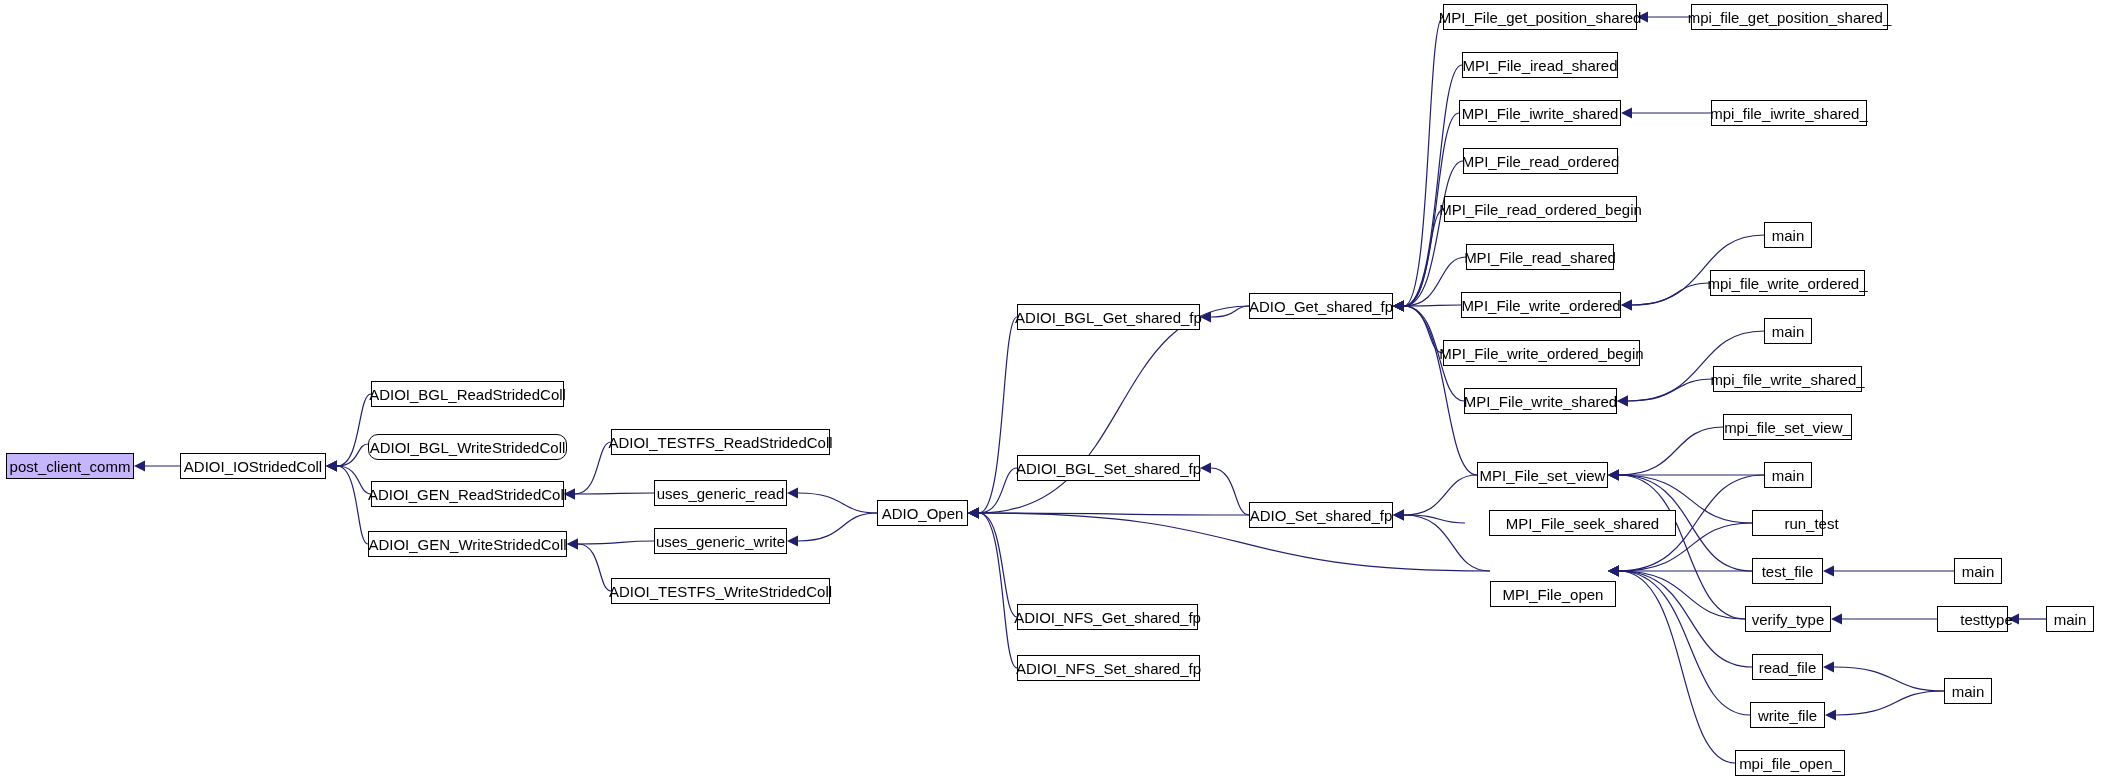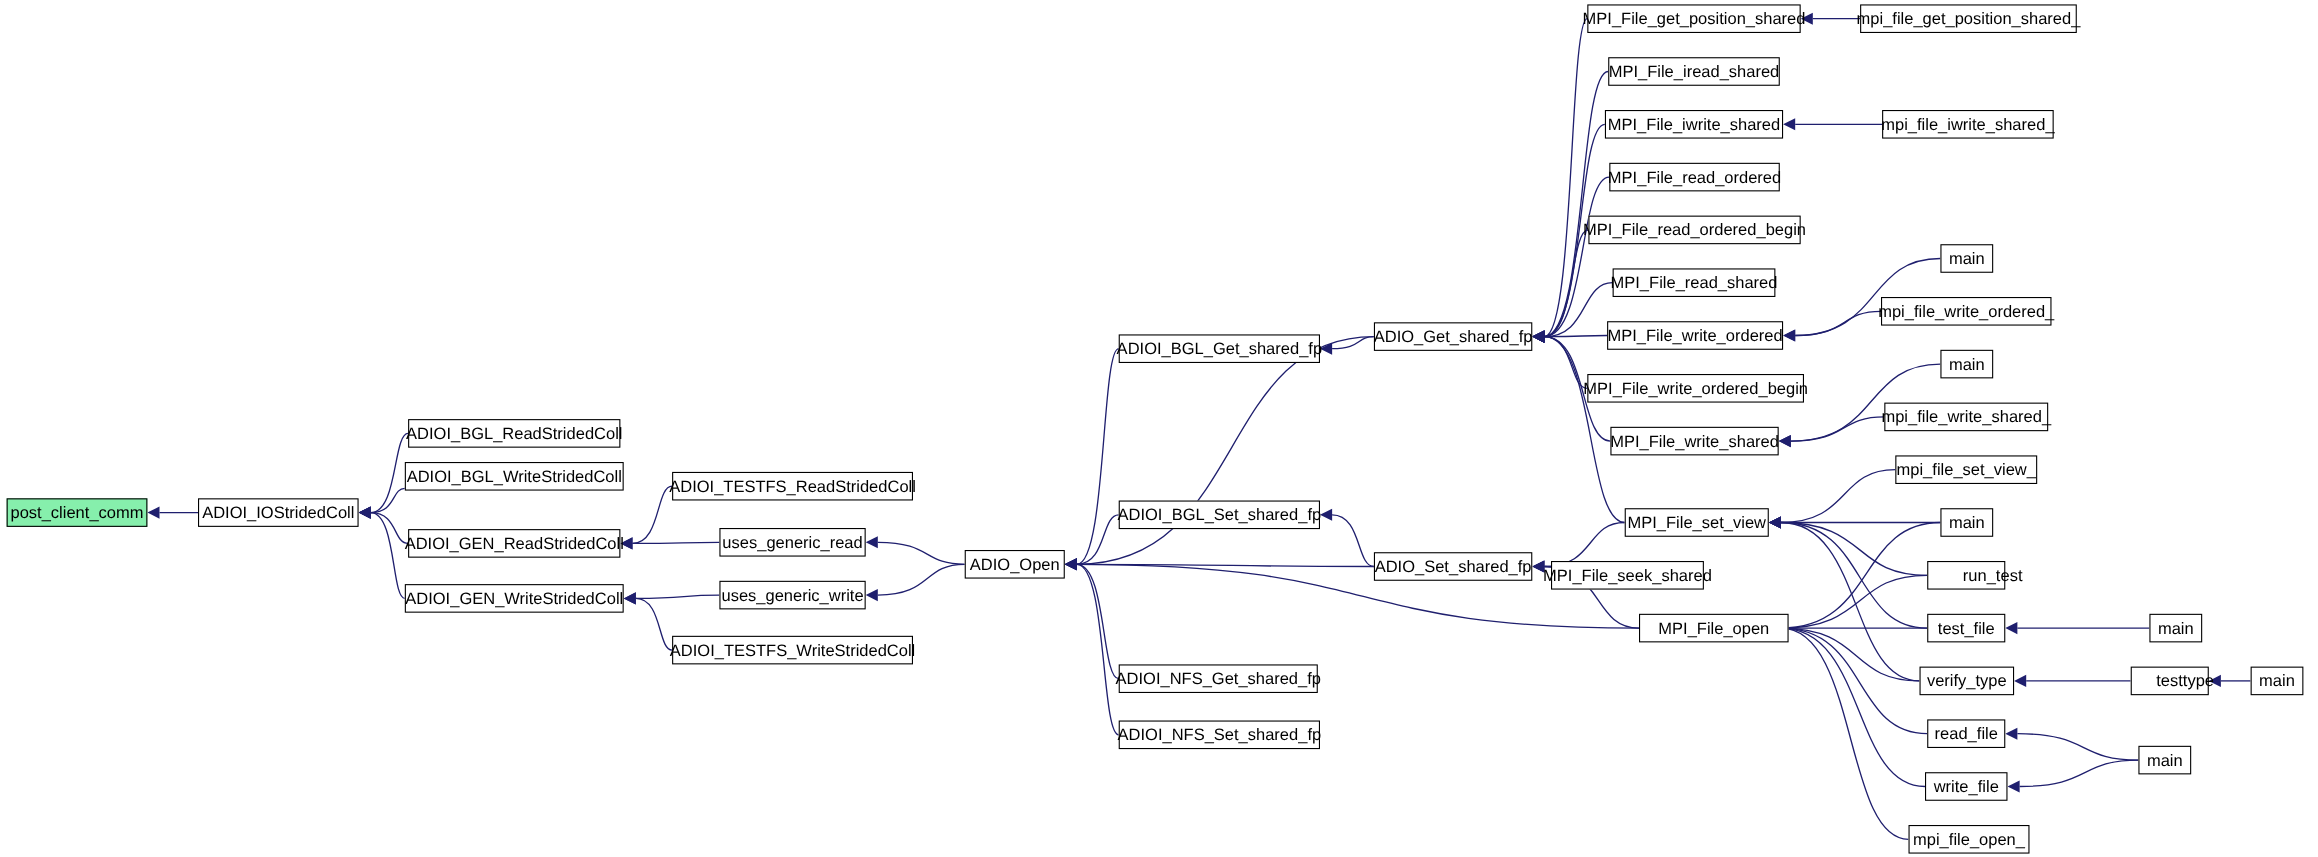--- a/index.html
+++ b/index.html
@@ -19,21 +19,21 @@
     background:#ffffff;
     color:#000000;
     font-size:15px;
     line-height:1;
     display:flex;
     align-items:center;
     justify-content:center;
     white-space:nowrap;
     letter-spacing:0px;
   }
-  .node.hl{background:#86efac;}
+  .node.hl{background:#c4b5fd;}
 </style>
 </head>
 <body>
 
 <div id="canvas">
   <svg class="edges" id="edge-layer" viewBox="0 0 2107 779" preserveAspectRatio="none">
       <path d="M 145 466 C 170.3 466, 165.7 466, 180 466" fill="none" stroke="#1f1f6e" stroke-width="1.2"></path>
       <polygon points="134,466 145,460.5 145,471.5" fill="#1f1f6e"></polygon>
       <path d="M 337 466 C 361.75 466, 357.25 394, 371 394" fill="none" stroke="#1f1f6e" stroke-width="1.2"></path>
       <polygon points="326,466 337,460.5 337,471.5" fill="#1f1f6e"></polygon>
@@ -149,21 +149,21 @@
   <div id="node-layer">
       <div class="node hl" style="left: 6px; top: 453px; width: 128px; height: 26px;">
         <span>post_client_comm</span>
       </div>
       <div class="node" style="left: 180px; top: 453px; width: 146px; height: 26px;">
         <span>ADIOI_IOStridedColl</span>
       </div>
       <div class="node" style="left: 371px; top: 381px; width: 193px; height: 26px;">
         <span>ADIOI_BGL_ReadStridedColl</span>
       </div>
-      <div class="node" style="left: 368px; top: 420px; width: 199px; height: 26px;">
+      <div class="node" style="left: 368px; top: 434px; width: 199px; height: 26px; border-radius: 10px;">
         <span>ADIOI_BGL_WriteStridedColl</span>
       </div>
       <div class="node" style="left: 371px; top: 481px; width: 193px; height: 26px;">
         <span>ADIOI_GEN_ReadStridedColl</span>
       </div>
       <div class="node" style="left: 368px; top: 531px; width: 199px; height: 26px;">
         <span>ADIOI_GEN_WriteStridedColl</span>
       </div>
       <div class="node" style="left: 611px; top: 429px; width: 219px; height: 26px;">
         <span>ADIOI_TESTFS_ReadStridedColl</span>
@@ -221,24 +221,24 @@
       </div>
       <div class="node" style="left: 1443px; top: 340px; width: 197px; height: 26px;">
         <span>MPI_File_write_ordered_begin</span>
       </div>
       <div class="node" style="left: 1464px; top: 388px; width: 153px; height: 26px;">
         <span>MPI_File_write_shared</span>
       </div>
       <div class="node" style="left: 1477px; top: 462px; width: 131px; height: 26px;">
         <span>MPI_File_set_view</span>
       </div>
-      <div class="node" style="left: 1410px; top: 510px; width: 139px; height: 26px;">
+      <div class="node" style="left: 1489px; top: 510px; width: 187px; height: 26px;">
         <span>MPI_File_seek_shared</span>
       </div>
-      <div class="node" style="left: 1490px; top: 558px; width: 136px; height: 26px; justify-content: center;">
+      <div class="node" style="left: 1490px; top: 581px; width: 126px; height: 26px; justify-content: center;">
         <span>MPI_File_open</span>
       </div>
       <div class="node" style="left: 1691px; top: 4px; width: 197px; height: 26px;">
         <span>mpi_file_get_position_shared_</span>
       </div>
       <div class="node" style="left: 1711px; top: 100px; width: 156px; height: 26px;">
         <span>mpi_file_iwrite_shared_</span>
       </div>
       <div class="node" style="left: 1764px; top: 222px; width: 48px; height: 26px;">
         <span>main</span>

